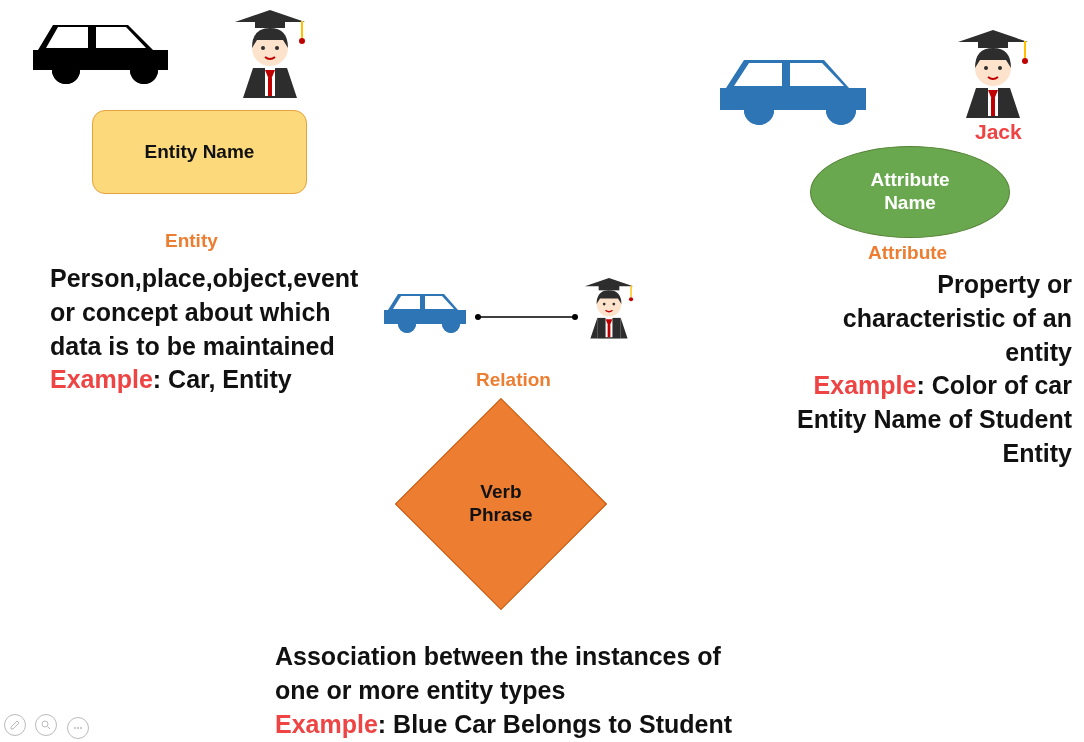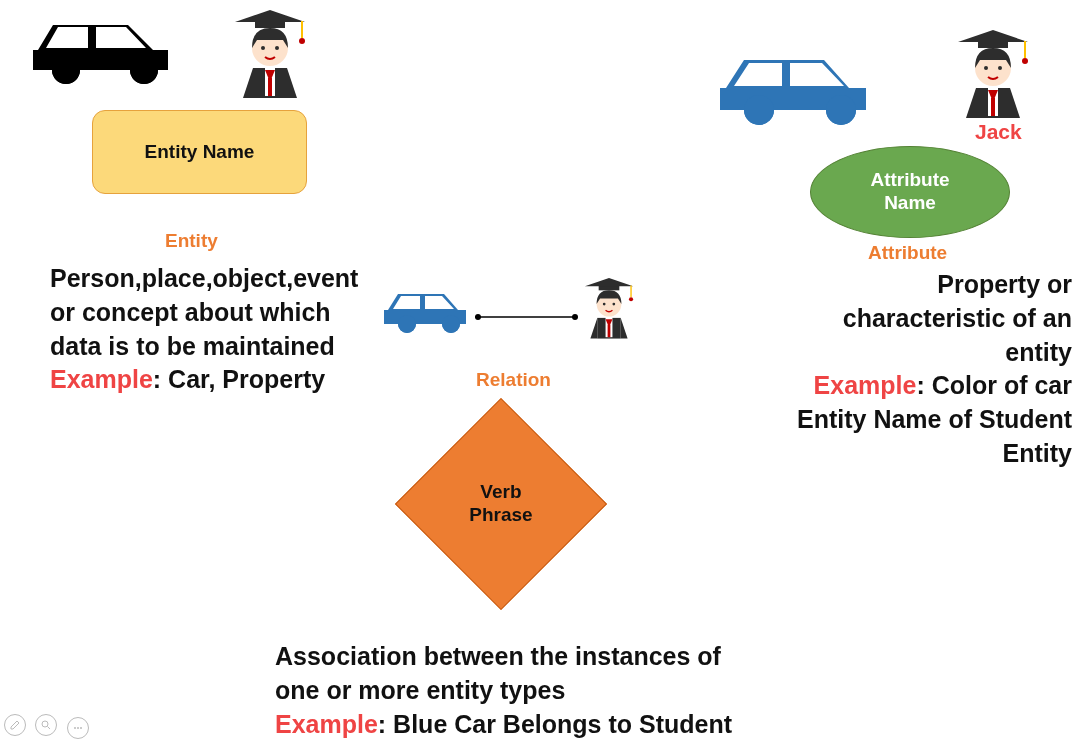--- a/index.html
+++ b/index.html
@@ -122,21 +122,21 @@
 </div>
 
 <div class="pos entity-box" style="left:92px; top:110px; width:215px; height:84px;border-radius:13px;">
   <span>Entity Name</span>
 </div>
 
 <div class="pos heading-orange" style="left:165px; top:230px;">Entity</div>
 
 <div class="pos body-text" style="left:50px; top:262px; width:295px;">
   <span>Person,place,object,event or concept about which data is to be maintained</span><br>
-  <span class="example-label">Example</span><span>: Car, Property</span>
+  <span class="example-label">Example</span><span>: Car, Entity</span>
 </div>
 
 <div class="pos" style="left:376px; top:282px;">
   <svg width="98" height="58" viewBox="0 0 98 58">
     <g fill="#2e75b6">
       <path d="M12 28 L22 12 L68 12 L82 28 L90 28 L90 42 L84 42 A9 9 0 0 1 66 42 L40 42 A9 9 0 0 1 22 42 L8 42 L8 28 Z"></path>
       <circle cx="31" cy="42" r="9"></circle>
       <circle cx="75" cy="42" r="9"></circle>
       <path fill="#fff" d="M25 14 L44 14 L44 27 L17 27 Z M49 14 L66 14 L78 27 L49 27 Z"></path>
     </g>

